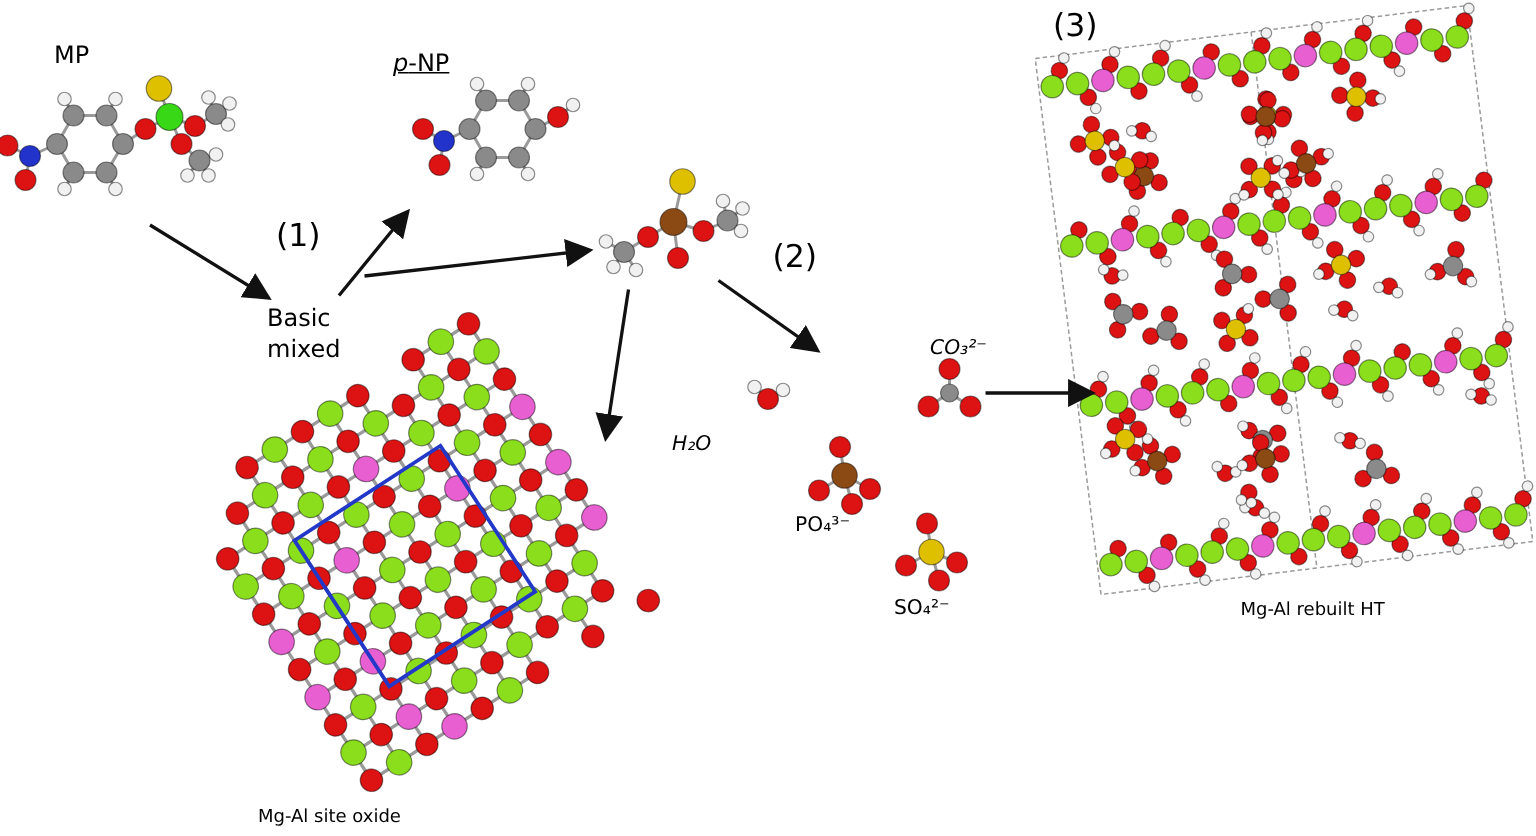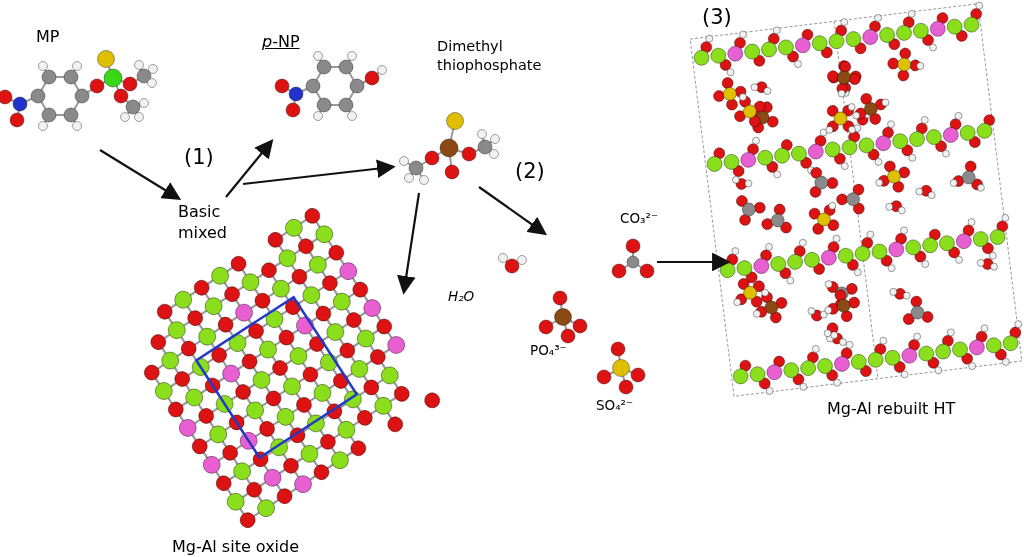--- a/index.html
+++ b/index.html
@@ -16,21 +16,21 @@
     position:absolute;
     font-size:16px;
     line-height:1.3;
     white-space:nowrap;
     color:#000;
   }
   .step{font-size:21px;}
   .center{text-align:left;}
   .formula{font-size:13.5px;}
   .bold{font-weight:normal;}
-  .caption{font-size:16px;}
+  .caption{font-size:12px;}
   .two-line span{display:block;}
 </style>
 </head>
 <body>
 
 <div class="canvas">
 
   <svg id="scene" width="1024" height="557" viewBox="0 0 1024 557">
     <defs>
       <marker id="ah" viewBox="0 0 10 10" refX="8" refY="5" markerWidth="8.5" markerHeight="8.5" orient="auto-start-reverse">
@@ -927,32 +927,28 @@
 
   <span class="lbl step" style="left:184px;top:144px;">(1)</span>
 
   <span class="lbl center two-line" style="left:178px;top:202px;width:52px;">
     <span>Basic</span>
     <span>mixed</span>
   </span>
 
   <span class="lbl" style="left:262px;top:32px;text-decoration:underline;"><i>p</i><span>-NP</span></span>
 
-  <span class="lbl two-line" style="left:437px;top:37px;font-size:14.5px;">
-    <span>Dimethyl</span>
-    <span>thiophosphate</span>
-  </span>
 
   <span class="lbl step" style="left:515px;top:158px;">(2)</span>
 
   <span class="lbl step" style="left:702px;top:4px;">(3)</span>
 
   <span class="lbl formula" style="left:448px;top:288px;font-style:italic;">H₂O</span>
 
-  <span class="lbl formula" style="left:620px;top:210px;">CO₃²⁻</span>
+  <span class="lbl formula" style="left:620px;top:224px;font-style:italic;">CO₃²⁻</span>
 
   <span class="lbl formula bold" style="left:530px;top:342px;">PO₄³⁻</span>
 
   <span class="lbl formula bold" style="left:596px;top:397px;">SO₄²⁻</span>
 
   <span class="lbl caption" style="left:172px;top:537px;">Mg-Al site oxide</span>
 
   <span class="lbl caption" style="left:827px;top:399px;">Mg-Al rebuilt HT</span>
 
 </div>

